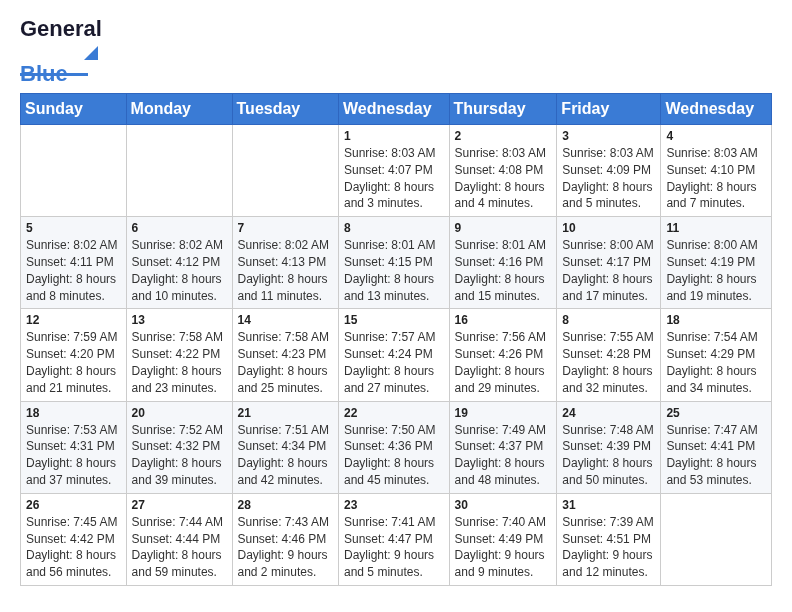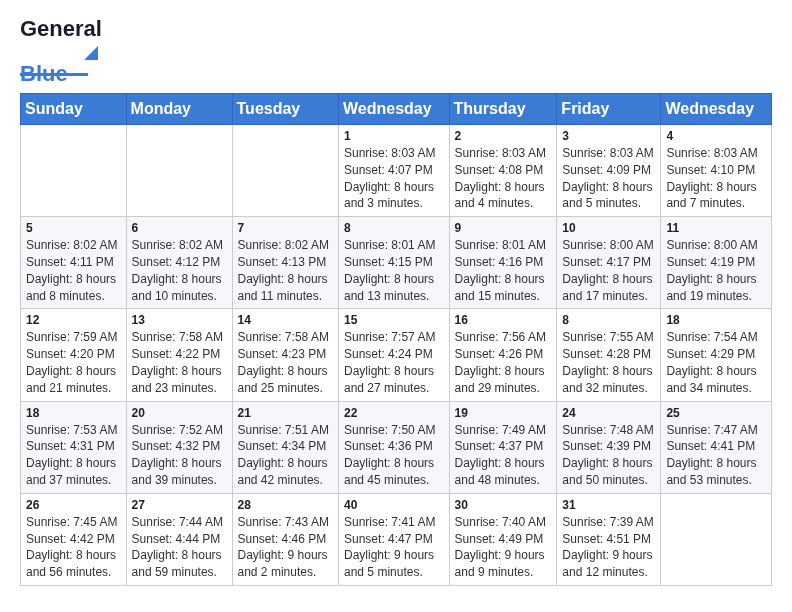--- a/index.html
+++ b/index.html
@@ -236,21 +236,21 @@
           </td>
           <td>
             <span class="day-number">27</span>
             <div class="day-info">Sunrise: 7:44 AM<br>Sunset: 4:44 PM<br>Daylight: 8 hours<br>and 59 minutes.</div>
           </td>
           <td>
             <span class="day-number">28</span>
             <div class="day-info">Sunrise: 7:43 AM<br>Sunset: 4:46 PM<br>Daylight: 9 hours<br>and 2 minutes.</div>
           </td>
           <td>
-            <span class="day-number">40</span>
+            <span class="day-number">23</span>
             <div class="day-info">Sunrise: 7:41 AM<br>Sunset: 4:47 PM<br>Daylight: 9 hours<br>and 5 minutes.</div>
           </td>
           <td>
             <span class="day-number">30</span>
             <div class="day-info">Sunrise: 7:40 AM<br>Sunset: 4:49 PM<br>Daylight: 9 hours<br>and 9 minutes.</div>
           </td>
           <td>
             <span class="day-number">31</span>
             <div class="day-info">Sunrise: 7:39 AM<br>Sunset: 4:51 PM<br>Daylight: 9 hours<br>and 12 minutes.</div>
           </td>

